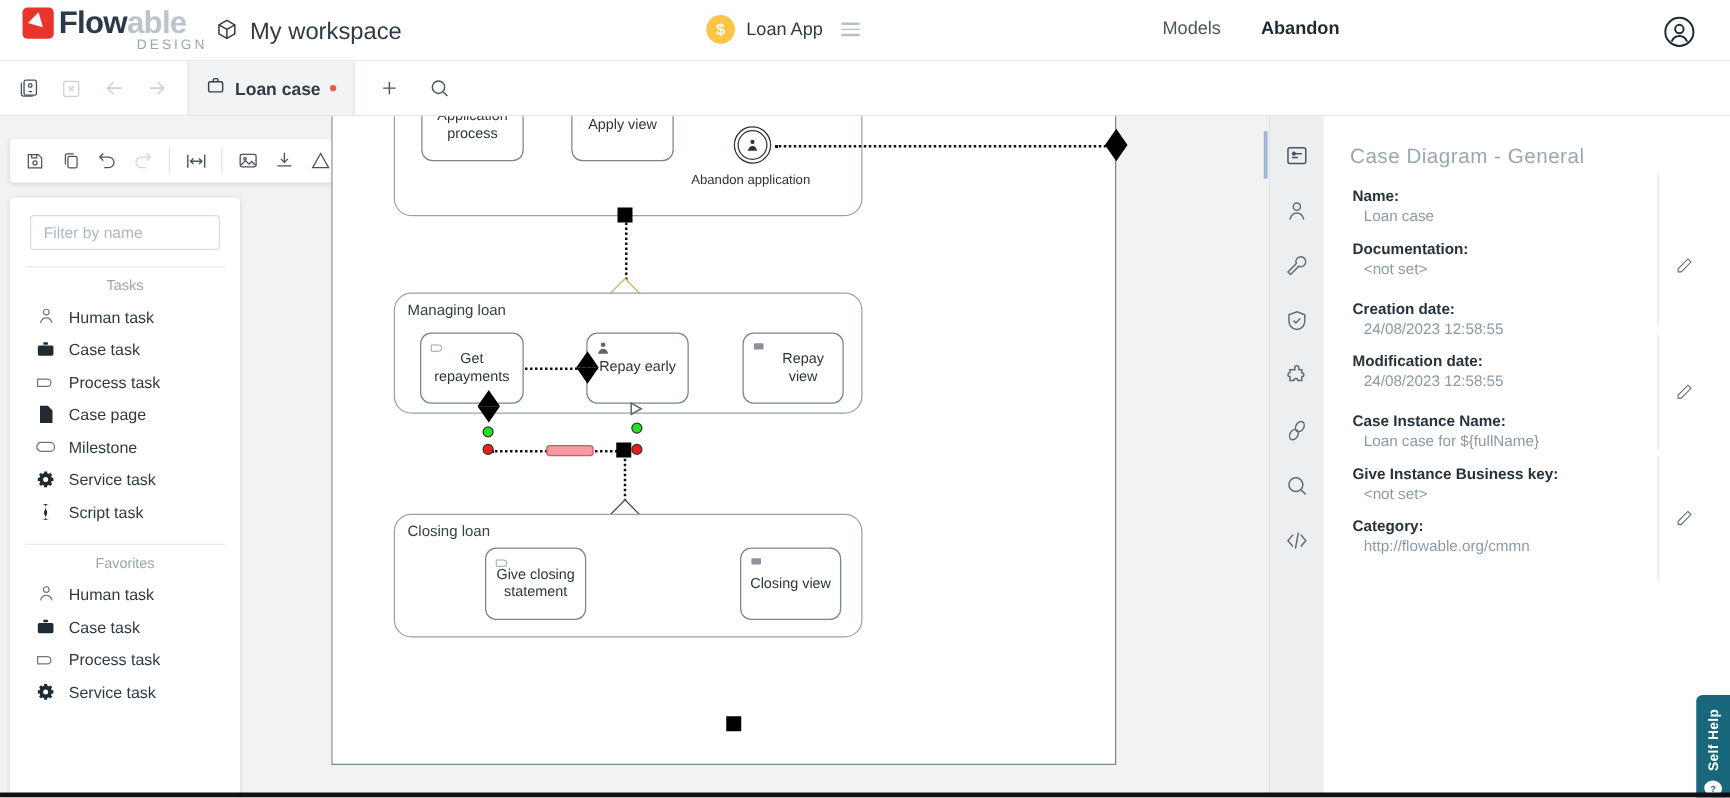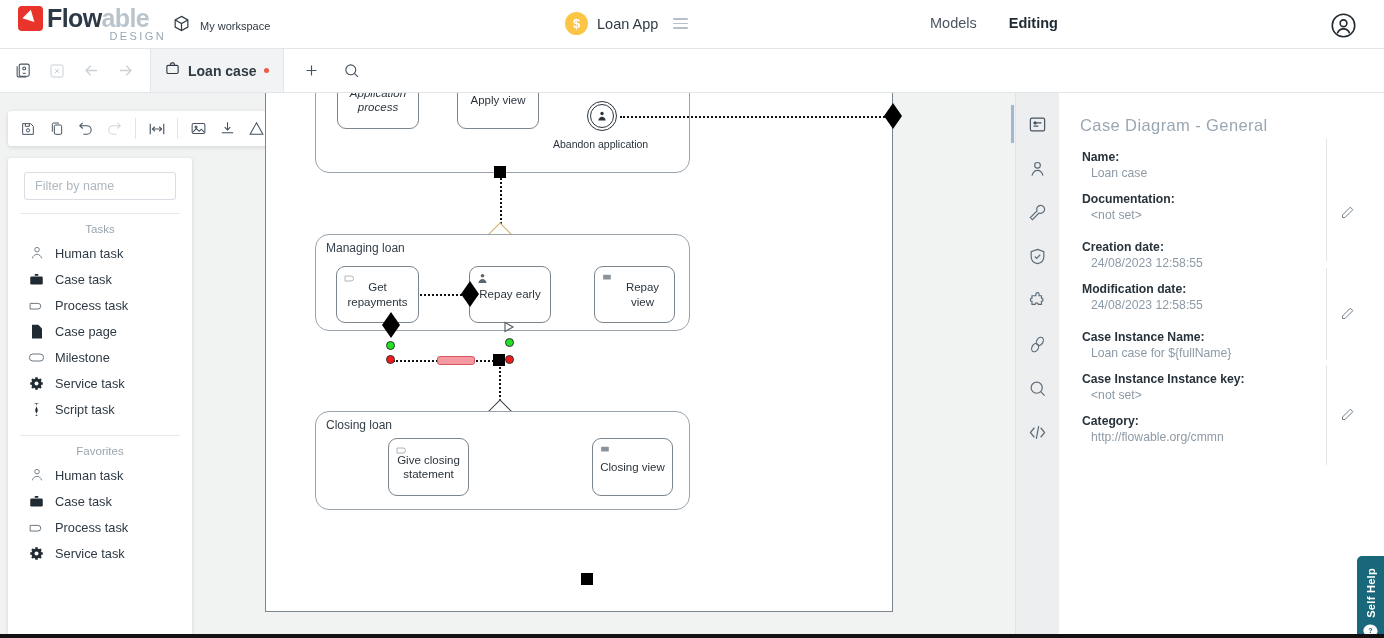--- a/index.html
+++ b/index.html
@@ -33,21 +33,21 @@
   }
   .logo-text { font-size:25px; font-weight:bold; letter-spacing:-0.6px; }
   .logo-text .dark { color:#2b3a46; }
   .logo-text .light { color:#b9c4cc; }
   .logo-sub {
     text-align:right; font-size:11px; letter-spacing:2.4px;
     color:#9aa7b1; font-weight:normal; margin-top:-3px; padding-right:2px;
   }
 
   .workspace { position:absolute; left:172px; top:14px; display:flex; align-items:center; gap:9px; }
-  .workspace .lbl { font-size:11px; color:#2f3a44; }
+  .workspace .lbl { font-size:19px; color:#2f3a44; }
 
   .appchip { position:absolute; left:565px; top:12px; display:flex; align-items:center; gap:9px; }
   .appchip .dollar {
     width:23px;height:23px;border-radius:50%;background:#fcc546;
     color:#fff;font-size:13px;font-weight:bold;
     display:flex;align-items:center;justify-content:center;
   }
   .appchip .nm { font-size:14.5px; color:#2f3a44; }
   .hamb { display:flex;flex-direction:column;gap:3px;justify-content:center;margin-left:6px; }
   .hamb i { display:block;width:15px;height:1.6px;background:#b7c0c8;border-radius:1px; }
@@ -238,21 +238,21 @@
     <span class="nm">Loan App</span>
     <span class="hamb">
         <i></i>
         <i></i>
         <i></i>
       </span>
   </div>
 
   <div class="navlinks">
     <span class="nl">Models</span>
-    <span class="nl active">Editing</span>
+    <span class="nl active">Abandon</span>
   </div>
 
   <div class="avatar">
     <svg width="27" height="27" viewBox="0 0 24 24" fill="none" stroke="#1f2a33" stroke-width="1.4">
       <circle cx="12" cy="12" r="10"></circle>
         <circle cx="12" cy="10" r="3"></circle>
       <path d="M6.5 19c1-2.6 3-4 5.5-4s4.5 1.4 5.5 4"></path>
     </svg>
   </div>
 </div>
@@ -479,21 +479,21 @@
       <span>Service task</span>
     </div>
 
   </div>
 
   <div class="canvas">
     <div class="plan-model"></div>
 
     <div class="stage" style="left:50px; top:-40px; width:375px; height:120px;"></div>
 
-    <div class="task" style="left:72px; top:-22px; width:82px; height:58px;font-style:italic;">
+    <div class="task" style="left:72px; top:-22px; width:82px; height:58px;">
       <span class="ticon">
         
       </span>
       <span>Application process</span>
     </div>
 
     <div class="task" style="left:192px; top:-22px; width:82px; height:58px;">
 
       <span>Apply view</span>
     </div>
@@ -657,21 +657,21 @@
       </div>
       <div class="pgroup">
         <div class="k">Modification date:</div>
         <div class="v">24/08/2023 12:58:55</div>
       </div>
       <div class="pgroup" style="margin-top:18px">
         <div class="k">Case Instance Name:</div>
         <div class="v">Loan case for ${fullName}</div>
       </div>
       <div class="pgroup">
-        <div class="k">Case Instance Instance key:</div>
+        <div class="k">Give Instance Business key:</div>
         <div class="v">&lt;not set&gt;</div>
       </div>
       <div class="pgroup">
         <div class="k">Category:</div>
         <div class="v">http://flowable.org/cmmn</div>
       </div>
     </div>
 
     <div style="position:absolute;left:267px;top:45px;width:1px;height:123px;background:#e4e7ea"></div>
     <div style="position:absolute;left:267px;top:175px;width:1px;height:92px;background:#e4e7ea"></div>

